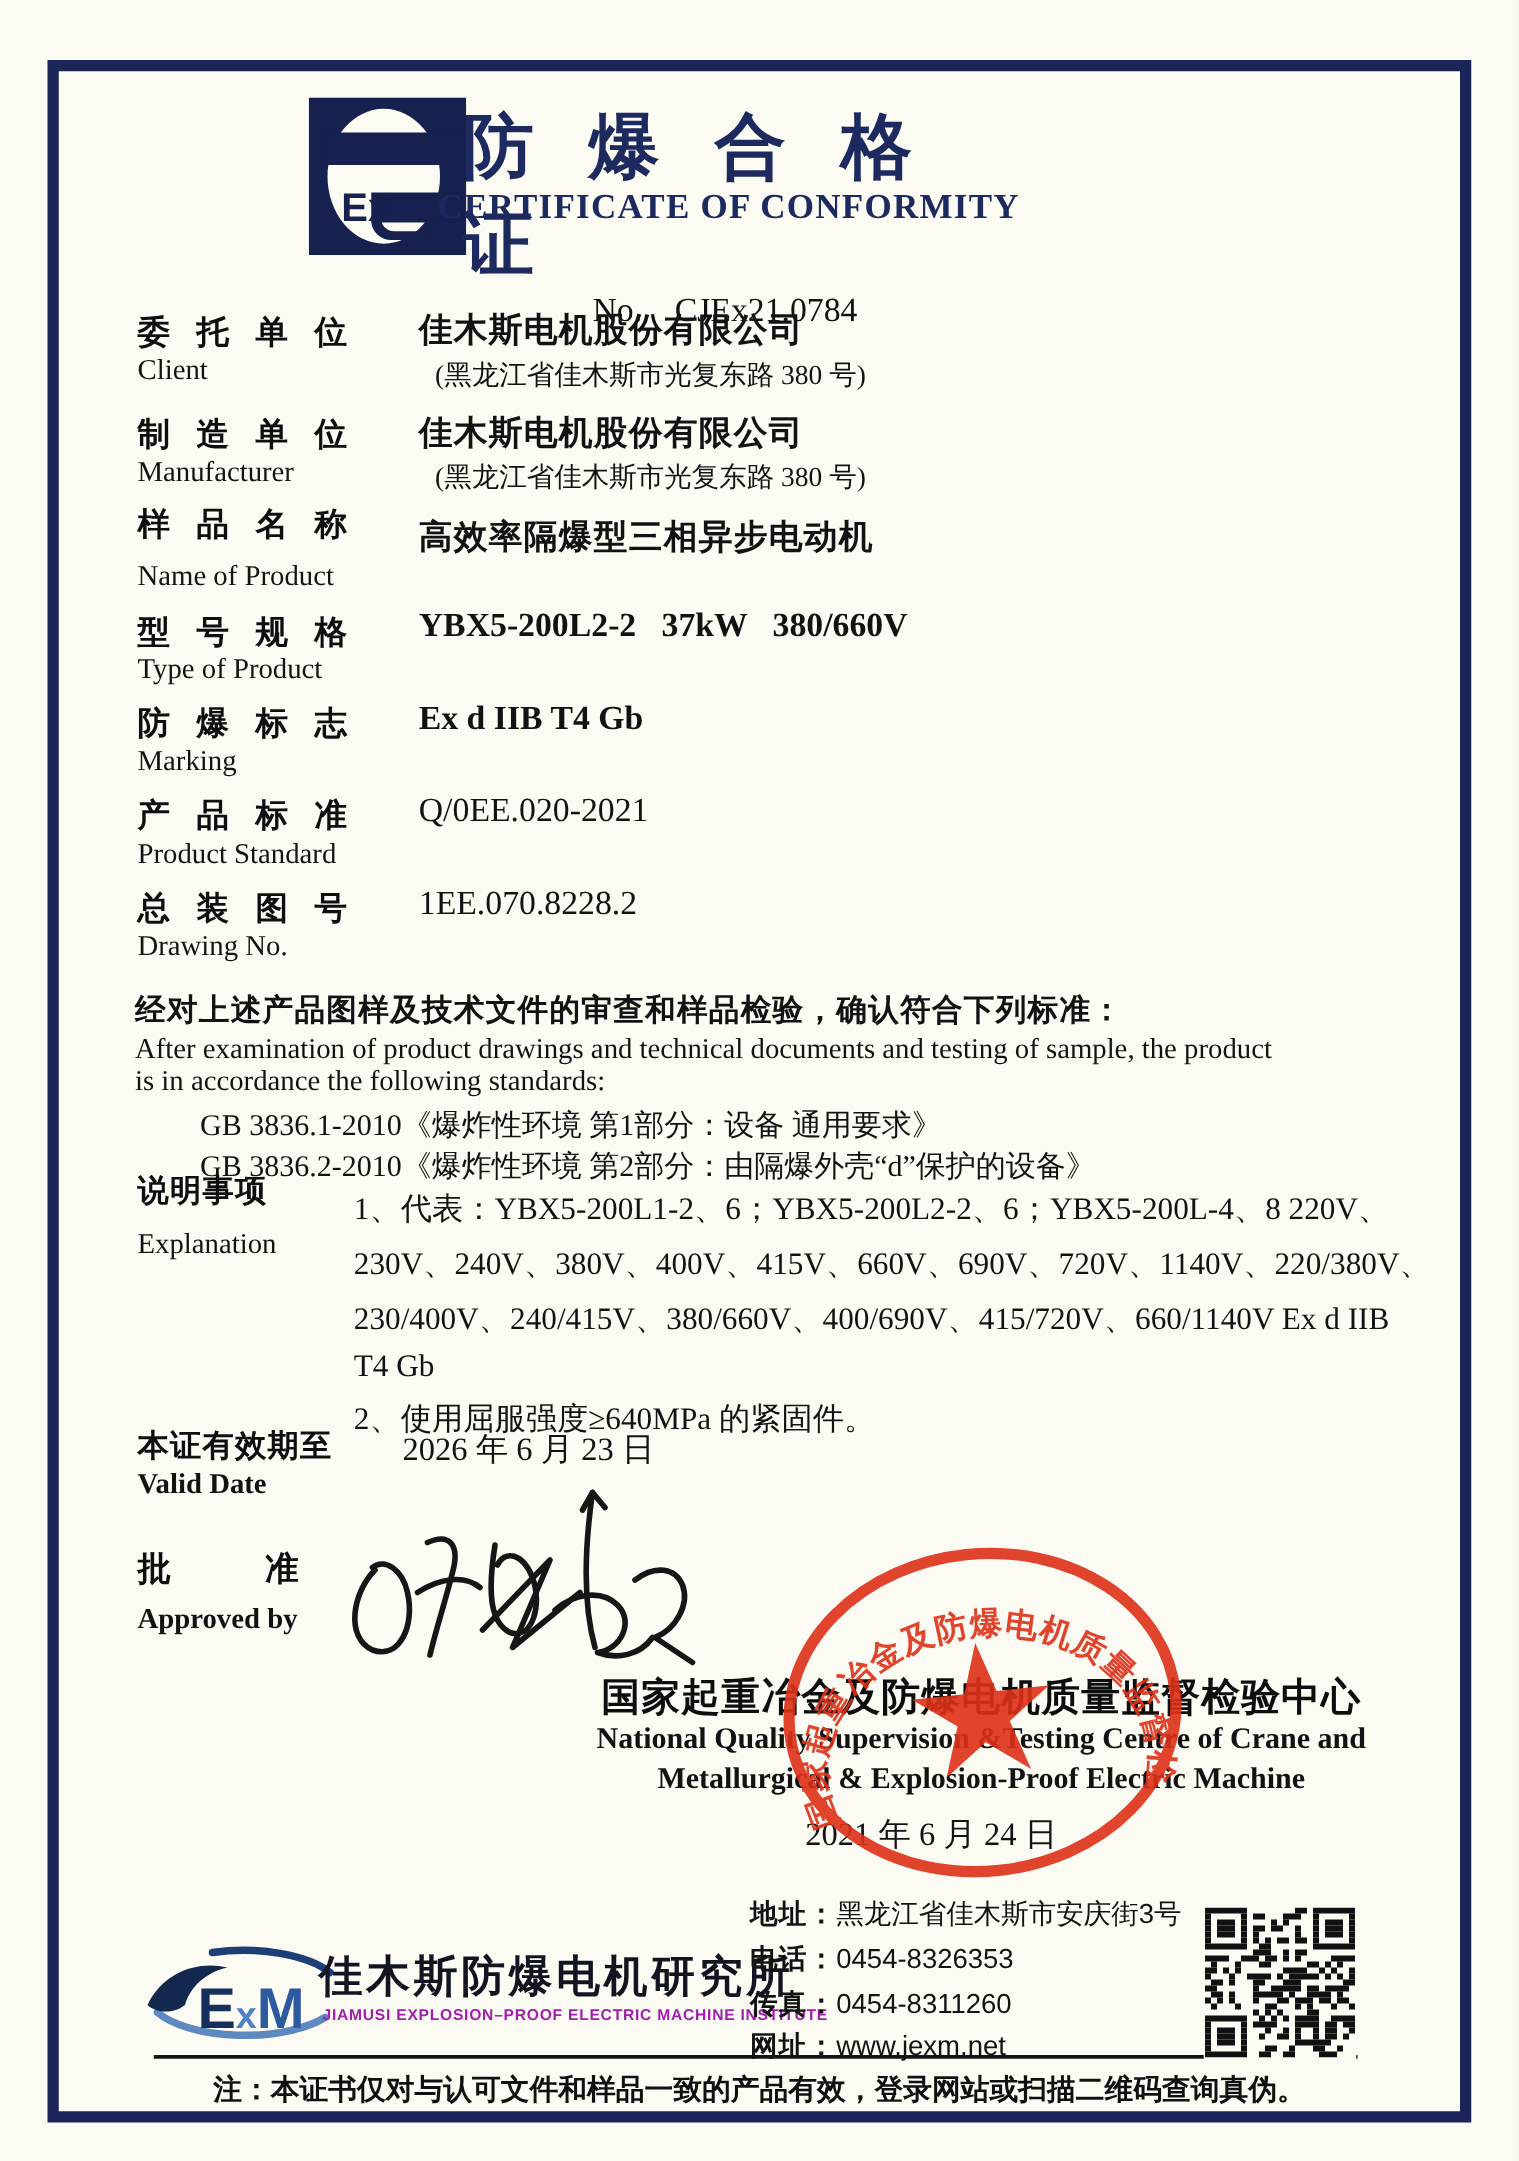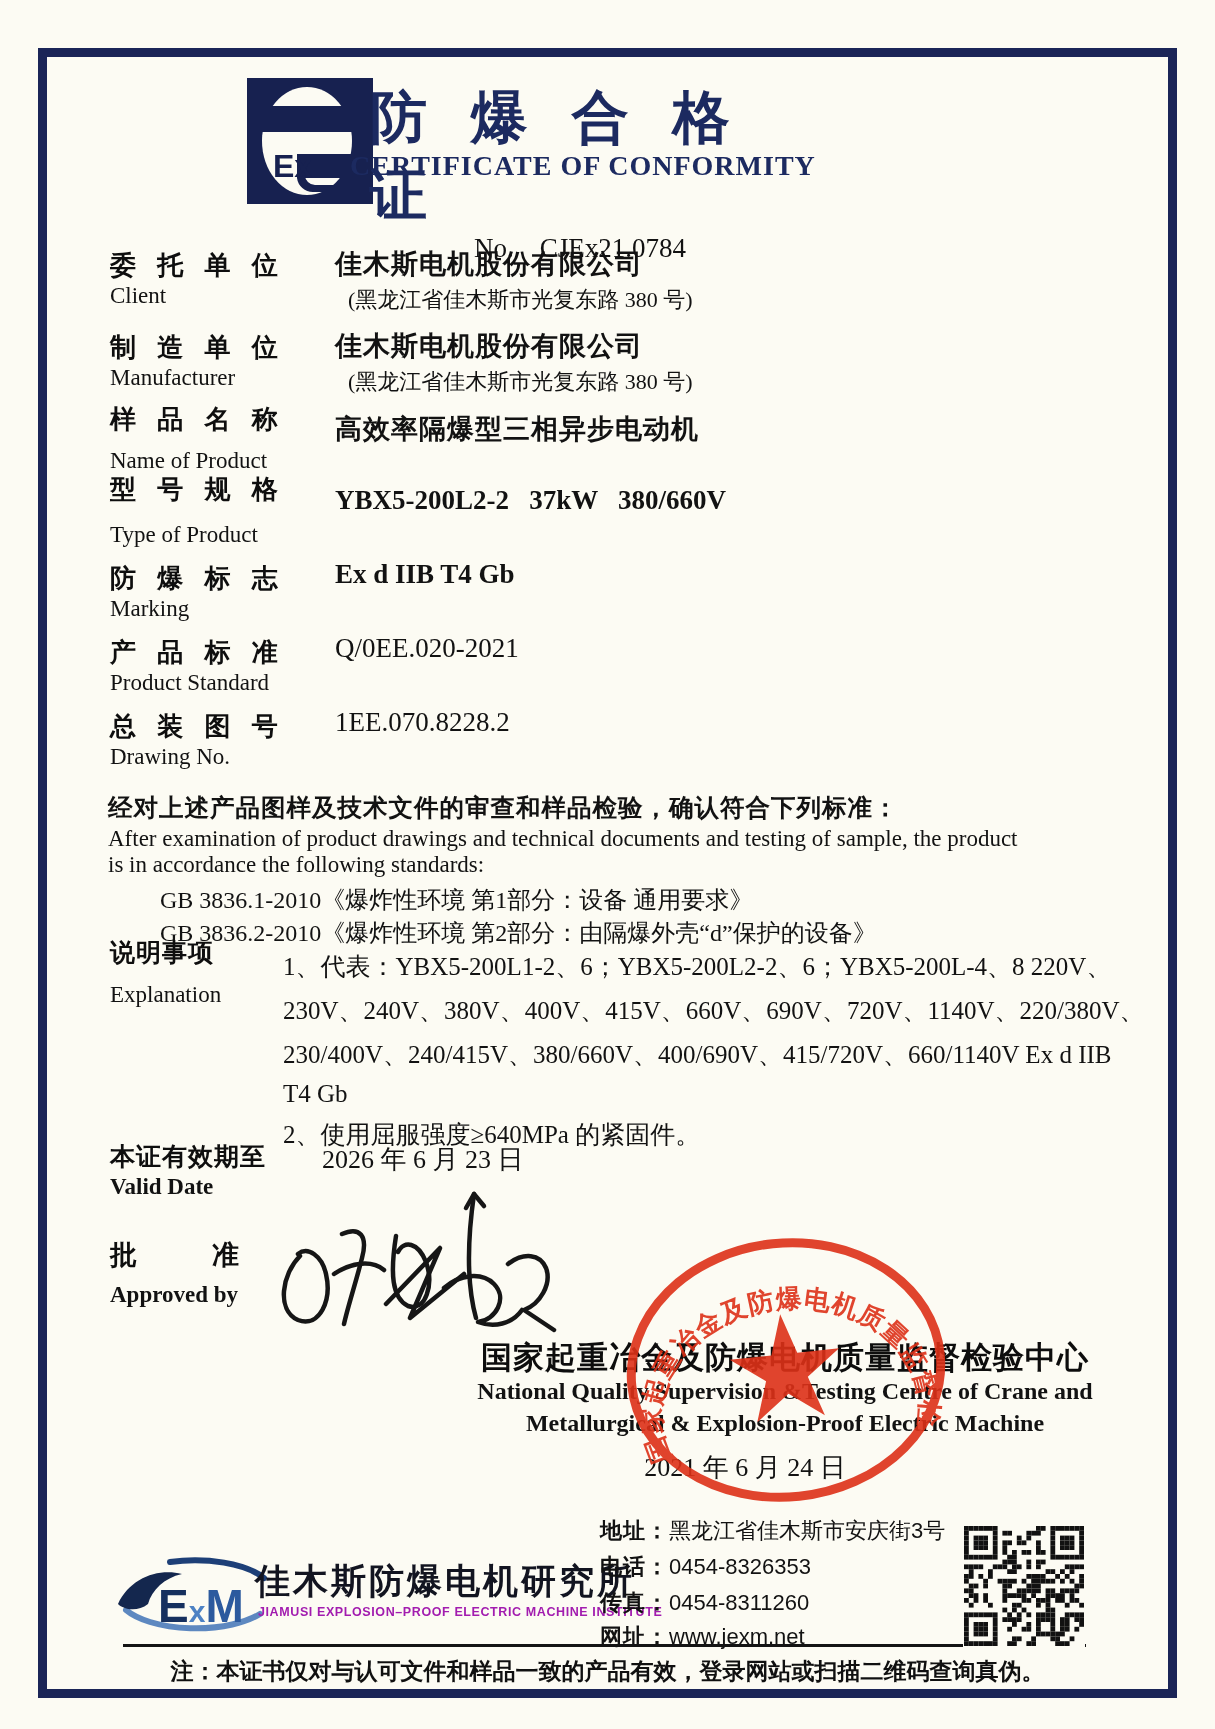--- a/index.html
+++ b/index.html
@@ -76,21 +76,21 @@
 
   <div class="abs f-label-zh zh-head" style="top:330px">制 造 单 位</div>
   <div class="abs f-label-en" style="top:365px">Manufacturer</div>
   <div class="abs f-value-zh zh-head" style="top:328px">佳木斯电机股份有限公司</div>
   <div class="abs f-note" style="top:367px">(黑龙江省佳木斯市光复东路 380 号)</div>
 
   <div class="abs f-label-zh zh-head" style="top:402px">样 品 名 称</div>
   <div class="abs f-label-en" style="top:448px">Name of Product</div>
   <div class="abs f-value-zh zh-head" style="top:411px">高效率隔爆型三相异步电动机</div>
 
-  <div class="abs f-label-zh zh-head" style="top:472px">型 号 规 格</div>
+  <div class="abs f-label-zh zh-head" style="top:488px">型 号 规 格</div>
   <div class="abs f-label-en" style="top:522px">Type of Product</div>
   <div class="abs f-value" style="top:485px;white-space:pre">YBX5-200L2-2   37kW   380/660V</div>
 
   <div class="abs f-label-zh zh-head" style="top:561px">防 爆 标 志</div>
   <div class="abs f-label-en" style="top:596px">Marking</div>
   <div class="abs f-value" style="top:559px">Ex d IIB T4 Gb</div>
 
   <div class="abs f-label-zh zh-head" style="top:635px">产 品 标 准</div>
   <div class="abs f-label-en" style="top:670px">Product Standard</div>
   <div class="abs f-value" style="top:633px;font-weight:normal">Q/0EE.020-2021</div>

